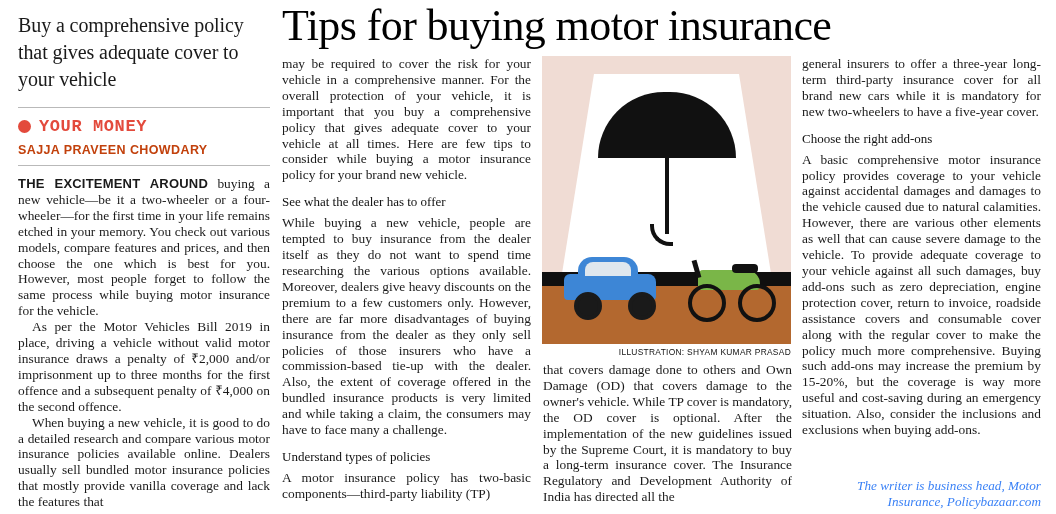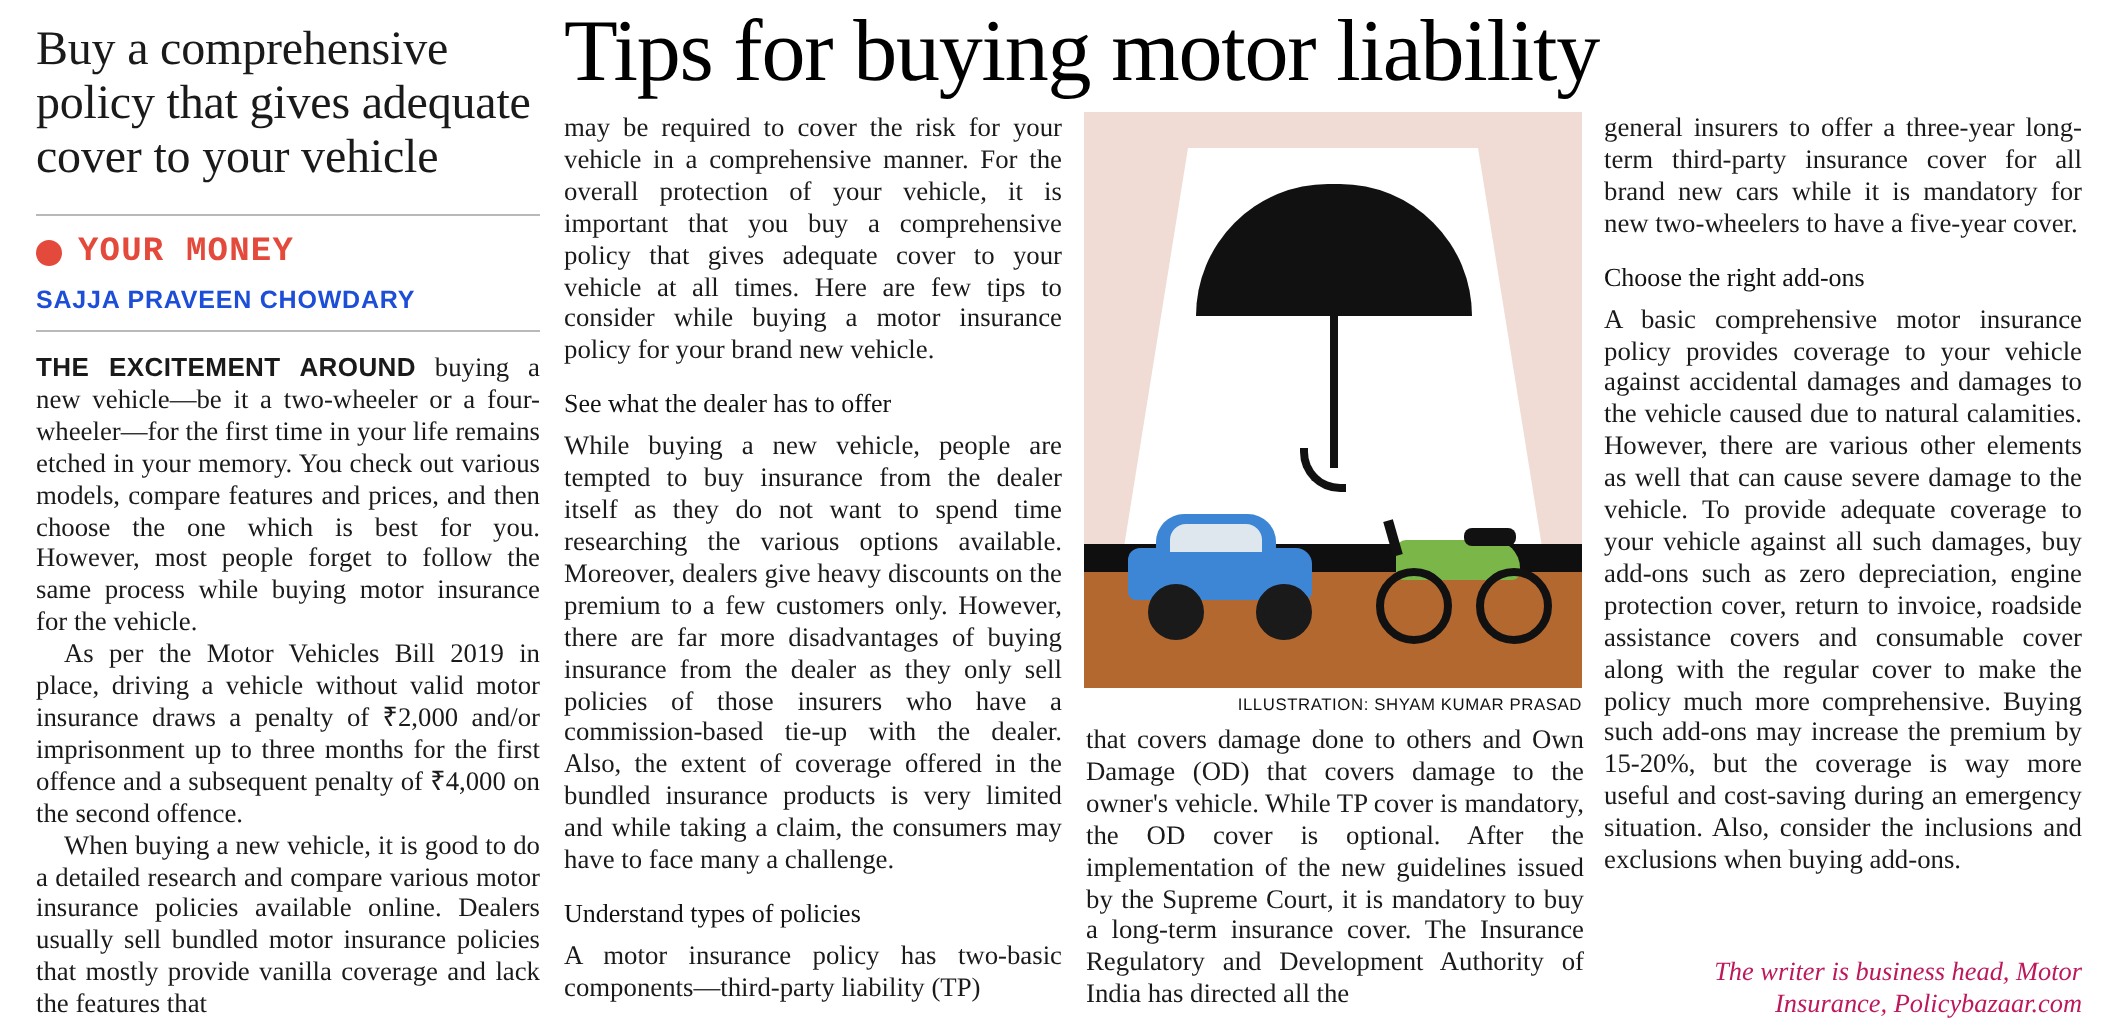--- a/index.html
+++ b/index.html
@@ -25,21 +25,21 @@
   
   .col-left {
     position: absolute;
     left: 18px;
     top: 8px;
     width: 252px;
     height: 500px;
   }
   .standfirst {
     font-family: "Liberation Serif", serif;
-    font-size: 24px;
+    font-size: 20px;
     line-height: 27px;
     font-weight: 400;
     color: #1a1a1a;
     margin: 4px 0 0 0;
     letter-spacing: -0.1px;
   }
   .rule {
     border: 0;
     border-top: 1px solid #b9b9b9;
     margin: 14px 0 9px 0;
@@ -63,21 +63,21 @@
     font-weight: bold;
     font-size: 17px;
     letter-spacing: 0.6px;
     color: #e34a3c;
   }
   .byline {
     font-family: "Liberation Sans", sans-serif;
     font-weight: bold;
     font-size: 12.5px;
     letter-spacing: 0.4px;
-    color: #1d4ed8;
+    color: #c2410c;
     margin-bottom: 4px;
   }
   .rule2 {
     border: 0;
     border-top: 1px solid #b9b9b9;
     margin: 8px 0 10px 0;
   }
 
   
   .body-col p {
@@ -323,21 +323,21 @@
 
   .writer-note {
     position: absolute;
     left: 802px;
     top: 478px;
     width: 239px;
     font-style: italic;
     font-size: 13.2px;
     line-height: 15.8px;
     text-align: right;
-    color: #be185d;
+    color: #3b82f6;
   }
 </style>
 </head>
 <body>
 
 <div class="page">
 
   <div class="col-left">
     <div class="standfirst">Buy a comprehensive policy that gives adequate cover to your vehicle</div>
     <hr class="rule">
@@ -348,21 +348,21 @@
     <div class="byline">SAJJA PRAVEEN CHOWDARY</div>
     <hr class="rule2">
 
     <div class="body-col">
       <p><span class="lead-first">THE EXCITEMENT AROUND</span><span> buying a new vehicle—be it a two-wheeler or a four-wheeler—for the first time in your life remains etched in your memory. You check out various models, compare features and prices, and then choose the one which is best for you. However, most people forget to follow the same process while buying motor insurance for the vehicle.</span></p>
       <p>As per the Motor Vehicles Bill 2019 in place, driving a vehicle without valid motor insurance draws a penalty of ₹2,000 and/or imprisonment up to three months for the first offence and a subsequent penalty of ₹4,000 on the second offence.</p>
       <p>When buying a new vehicle, it is good to do a detailed research and compare various motor insurance policies available online. Dealers usually sell bundled motor insurance policies that mostly provide vanilla coverage and lack the features that</p>
     </div>
   </div>
 
-  <div class="headline">Tips for buying motor liability</div>
+  <div class="headline">Tips for buying motor insurance</div>
 
   <div class="col-2 body-col">
     <p>may be required to cover the risk for your vehicle in a comprehensive manner. For the overall protection of your vehicle, it is important that you buy a comprehensive policy that gives adequate cover to your vehicle at all times. Here are  few tips to consider while buying a motor insurance policy for your brand new vehicle.</p>
     <div class="subhead">See what the dealer has to offer</div>
     <p>While buying a new vehicle, people are tempted to buy insurance from the dealer itself as they do not want to spend time researching the various options available. Moreover, dealers give heavy discounts on the premium to a few customers only. However, there are far more disadvantages of buying insurance from the dealer as they only sell policies of those insurers who have a commission-based tie-up with the dealer. Also, the extent of coverage offered in the bundled insurance products is very limited and while taking a claim, the consumers may have to face many a challenge.</p>
     <div class="subhead">Understand types of policies</div>
     <p>A motor insurance policy has two-basic components—third-party liability (TP)</p>
   </div>
 
   <div class="illus">

